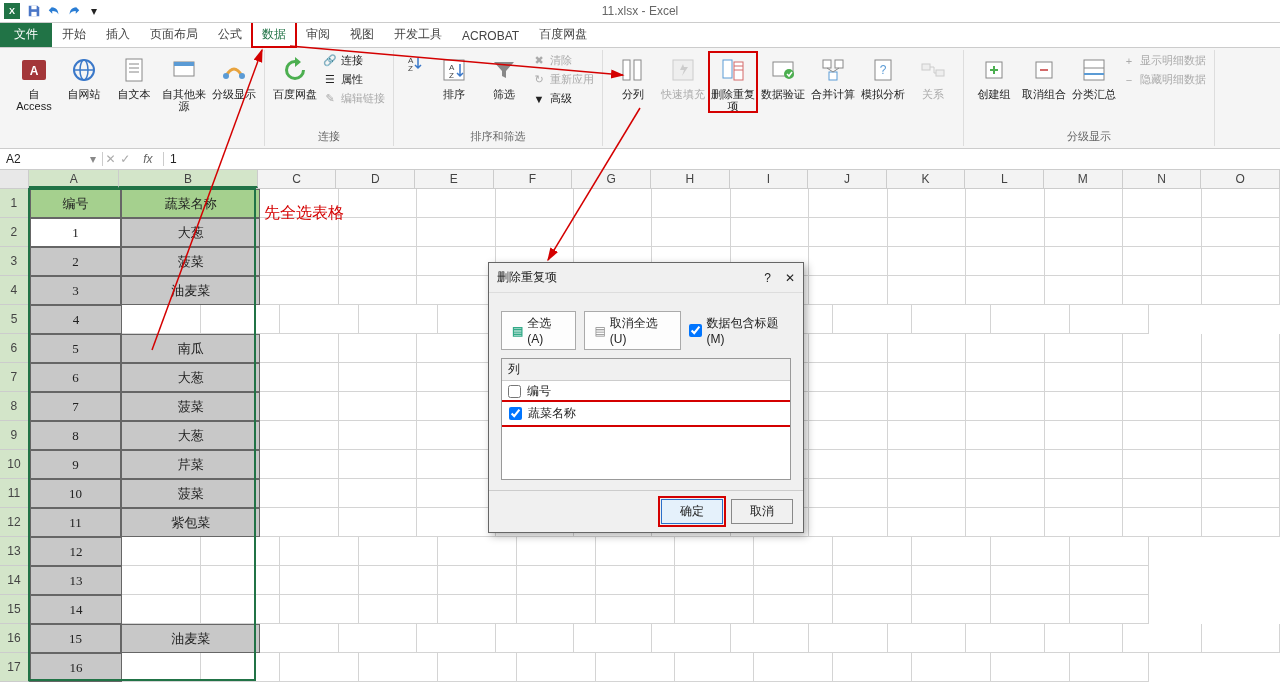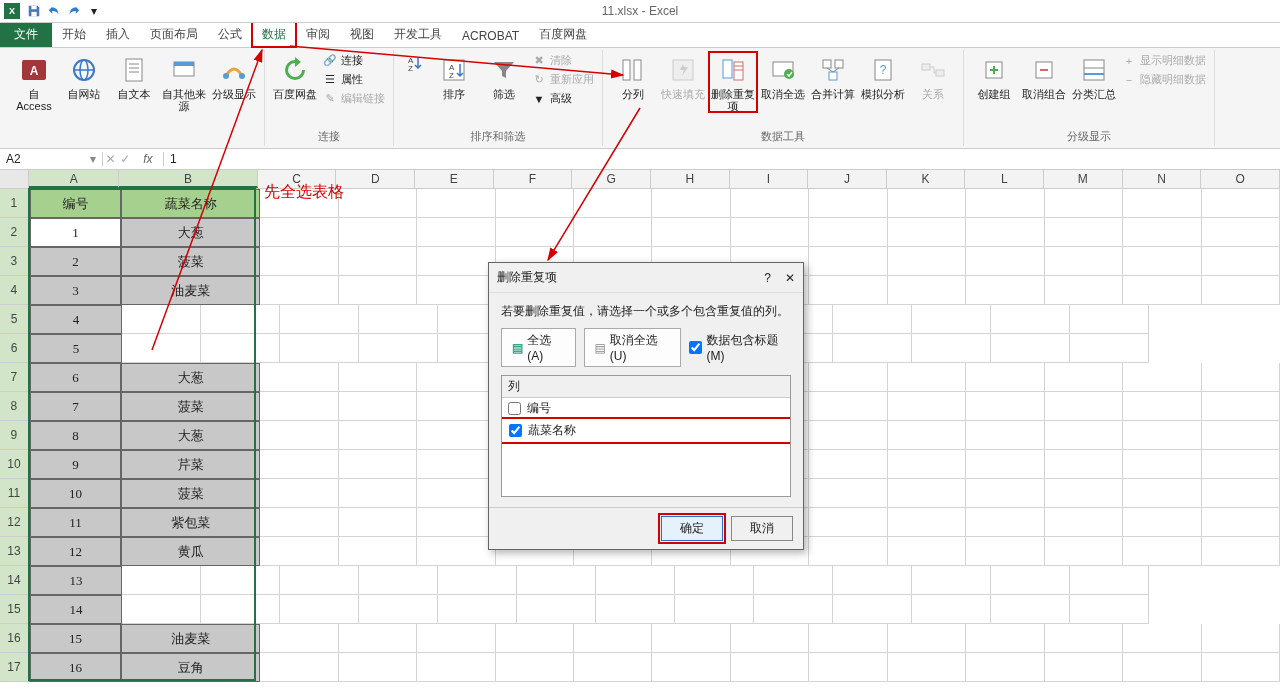--- a/index.html
+++ b/index.html
@@ -261,21 +261,21 @@
           <span>删除重复项</span>
         </div>
       <div class="big-btn">
           <div class="ico">
             <svg width="28" height="28">
               <rect x="4" y="6" width="20" height="14" fill="#fff" stroke="#888"></rect>
               <circle cx="20" cy="18" r="5" fill="#4caf50"></circle>
               <path d="M18 18l2 2 3-4" stroke="#fff" fill="none" stroke-width="1.5"></path>
             </svg>
           </div>
-          <span>取消全选</span>
+          <span>数据验证</span>
         </div>
       <div class="big-btn">
           <div class="ico">
             <svg width="28" height="28">
               <rect x="4" y="4" width="8" height="8" fill="#fff" stroke="#888"></rect>
               <rect x="16" y="4" width="8" height="8" fill="#fff" stroke="#888"></rect>
               <rect x="10" y="16" width="8" height="8" fill="#fff" stroke="#5b9bd5"></rect>
               <path d="M8 12l6 4M20 12l-6 4" stroke="#888"></path>
             </svg>
           </div>
@@ -294,21 +294,20 @@
           <div class="ico">
             <svg width="28" height="28">
               <rect x="3" y="8" width="8" height="6" fill="#eee" stroke="#ccc"></rect>
               <rect x="17" y="14" width="8" height="6" fill="#eee" stroke="#ccc"></rect>
               <path d="M11 11h4v6h2" stroke="#ccc" fill="none"></path>
             </svg>
           </div>
           <span>关系</span>
         </div>
     </div>
-    <div class="group-label">数据工具</div>
   </div>
 
   <div class="group">
     <div class="group-body">
       <div class="big-btn">
           <div class="ico">
             <svg width="28" height="28">
               <rect x="6" y="6" width="16" height="16" fill="#fff" stroke="#888"></rect>
               <path d="M10 14h8M14 10v8" stroke="#4caf50" stroke-width="2"></path>
             </svg>
@@ -467,20 +466,21 @@
         <div class="cell" style="width: 78px;"></div>
         <div class="cell" style="width: 78px;"></div>
         <div class="cell" style="width: 78px;"></div>
         <div class="cell" style="width: 78px;"></div>
         <div class="cell" style="width: 78px;"></div>
         <div class="cell" style="width: 78px;"></div>
       </div>
       <div class="row">
         <div class="rh sel">6</div>
         <div class="cell data-cell" style="width: 90px;">5</div>
+        <div class="cell data-cell" style="width: 138px;">南瓜</div>
         <div class="cell" style="width: 78px;"></div>
         <div class="cell" style="width: 78px;"></div>
         <div class="cell" style="width: 78px;"></div>
         <div class="cell" style="width: 78px;"></div>
         <div class="cell" style="width: 78px;"></div>
         <div class="cell" style="width: 78px;"></div>
         <div class="cell" style="width: 78px;"></div>
         <div class="cell" style="width: 78px;"></div>
         <div class="cell" style="width: 78px;"></div>
         <div class="cell" style="width: 78px;"></div>
@@ -592,21 +592,20 @@
         <div class="cell" style="width: 78px;"></div>
         <div class="cell" style="width: 78px;"></div>
         <div class="cell" style="width: 78px;"></div>
         <div class="cell" style="width: 78px;"></div>
         <div class="cell" style="width: 78px;"></div>
         <div class="cell" style="width: 78px;"></div>
       </div>
       <div class="row">
         <div class="rh sel">13</div>
         <div class="cell data-cell" style="width: 90px;">12</div>
-        <div class="cell data-cell" style="width: 138px;">黄瓜</div>
         <div class="cell" style="width: 78px;"></div>
         <div class="cell" style="width: 78px;"></div>
         <div class="cell" style="width: 78px;"></div>
         <div class="cell" style="width: 78px;"></div>
         <div class="cell" style="width: 78px;"></div>
         <div class="cell" style="width: 78px;"></div>
         <div class="cell" style="width: 78px;"></div>
         <div class="cell" style="width: 78px;"></div>
         <div class="cell" style="width: 78px;"></div>
         <div class="cell" style="width: 78px;"></div>
@@ -662,38 +661,37 @@
         <div class="cell" style="width: 78px;"></div>
         <div class="cell" style="width: 78px;"></div>
         <div class="cell" style="width: 78px;"></div>
         <div class="cell" style="width: 78px;"></div>
         <div class="cell" style="width: 78px;"></div>
         <div class="cell" style="width: 78px;"></div>
       </div>
       <div class="row">
         <div class="rh sel">17</div>
         <div class="cell data-cell" style="width: 90px;">16</div>
-        <div class="cell data-cell" style="width: 138px;">豆角</div>
-        <div class="cell" style="width: 78px;"></div>
-        <div class="cell" style="width: 78px;"></div>
-        <div class="cell" style="width: 78px;"></div>
-        <div class="cell" style="width: 78px;"></div>
-        <div class="cell" style="width: 78px;"></div>
-        <div class="cell" style="width: 78px;"></div>
-        <div class="cell" style="width: 78px;"></div>
-        <div class="cell" style="width: 78px;"></div>
-        <div class="cell" style="width: 78px;"></div>
-        <div class="cell" style="width: 78px;"></div>
-        <div class="cell" style="width: 78px;"></div>
-        <div class="cell" style="width: 78px;"></div>
-        <div class="cell" style="width: 78px;"></div>
-      </div>
-    </div>
-
-  <div class="anno" style="left:264px;top:12px">先全选表格</div>
+        <div class="cell" style="width: 78px;"></div>
+        <div class="cell" style="width: 78px;"></div>
+        <div class="cell" style="width: 78px;"></div>
+        <div class="cell" style="width: 78px;"></div>
+        <div class="cell" style="width: 78px;"></div>
+        <div class="cell" style="width: 78px;"></div>
+        <div class="cell" style="width: 78px;"></div>
+        <div class="cell" style="width: 78px;"></div>
+        <div class="cell" style="width: 78px;"></div>
+        <div class="cell" style="width: 78px;"></div>
+        <div class="cell" style="width: 78px;"></div>
+        <div class="cell" style="width: 78px;"></div>
+        <div class="cell" style="width: 78px;"></div>
+      </div>
+    </div>
+
+  <div class="anno" style="left:264px;top:33px">先全选表格</div>
   <div class="anno" style="left:606px;top:230px">勾选有重复项的列</div>
 <div style="position: absolute; left: 28px; top: 18px; width: 228px; height: 493px; border: 2px solid rgb(33, 115, 70); pointer-events: none; box-sizing: border-box;"></div>
   </div>
 
 <svg class="arrow-line" style="left:0;top:0" width="1280" height="696">
   <defs>
       <marker id="ah" markerWidth="10" markerHeight="10" refX="8" refY="3" orient="auto">
         <path d="M0 0L9 3L0 6z" fill="#d40000"></path>
       </marker>
     </defs>
@@ -705,21 +703,20 @@
 
 <div class="dialog">
   <div class="dlg-title">
     <span>删除重复项</span>
     <div class="r">
       <span>?</span>
       <span>✕</span>
     </div>
   </div>
   <div class="dlg-body">
-    <div>若要删除重复值，请选择一个或多个包含重复值的列。</div>
     <div class="dlg-row">
       <div class="dlg-btn">
           <span style="color:#3a8;font-weight:bold">▤</span>
           <span>全选(A)</span>
         </div>
       <div class="dlg-btn">
           <span style="color:#888">▤</span>
           <span>取消全选(U)</span>
         </div>
       <label style="display:flex;gap:4px;align-items:center;margin-left:auto">

